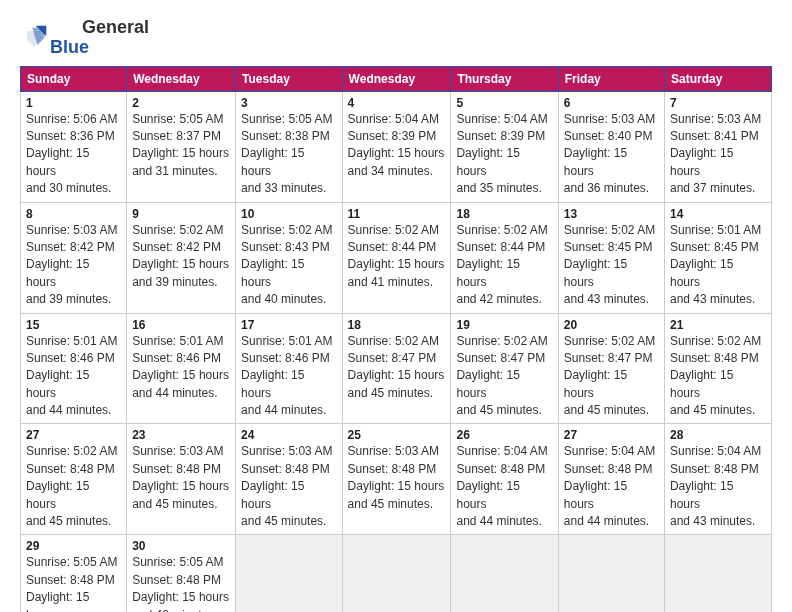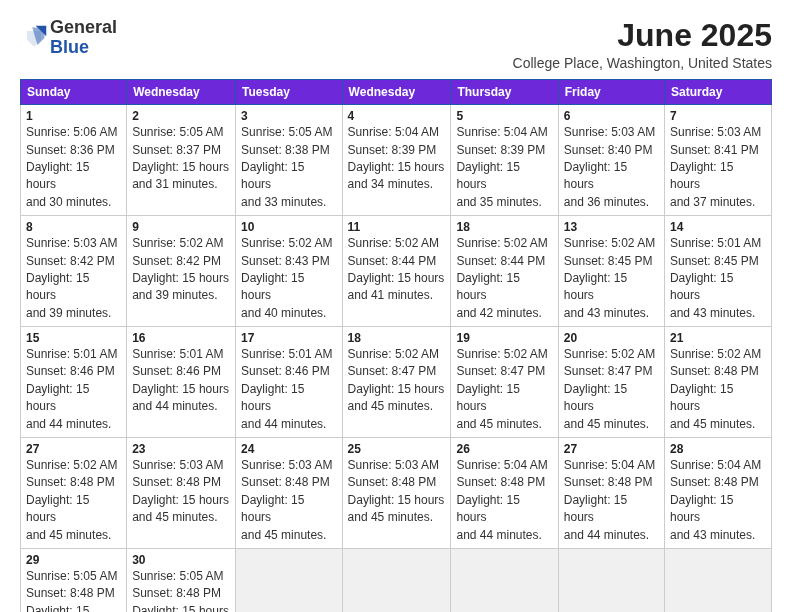--- a/index.html
+++ b/index.html
@@ -24,21 +24,21 @@
     }
     .logo {
       display: flex;
       align-items: center;
     }
     .logo-text {
       font-size: 18px;
       font-weight: bold;
       line-height: 1.1;
     }
-    .logo-general { color: #333; }
+    .logo-general { color: #333; margin-left: 32px; }
     .logo-blue { color: #2255aa; }
     .logo-icon {
       width: 28px;
       height: 28px;
       margin-right: 2px;
     }
     .title-block {
       text-align: right;
     }
     .main-title {
@@ -52,21 +52,21 @@
       color: #444;
       margin-top: 2px;
     }
     .calendar {
       width: 100%;
       border-collapse: collapse;
       margin-top: 8px;
       font-size: 10.5px;
     }
     .calendar thead tr th {
-      background: #6d28d9;
+      background: #be185d;
       color: #fff;
       font-size: 12px;
       font-weight: bold;
       padding: 5px 6px;
       border: 1px solid #2255aa;
       text-align: left;
     }
     .calendar tbody tr td {
       border: 1px solid #ccc;
       vertical-align: top;
@@ -105,24 +105,20 @@
 
         <polygon points="8,8 24,8 24,18 16,26 8,18" fill="#2255aa" opacity="0.15"></polygon>
         <polygon points="14,4 28,4 28,16 20,24" fill="#2255aa" opacity="0.5"></polygon>
         <polygon points="18,2 30,2 30,14" fill="#2255aa"></polygon>
       </svg>
       <div class="logo-text">
         <span class="logo-general">General</span><br>
         <span class="logo-blue">Blue</span>
       </div>
     </div>
-    <div class="title-block">
-      <div class="main-title">June 2025</div>
-      <div class="subtitle">College Place, Washington, United States</div>
-    </div>
   </div>
 
   <table class="calendar">
     <thead>
       <tr>
 
       <th>Sunday</th>
           <th>Wednesday</th>
           <th>Tuesday</th>
           <th>Wednesday</th>

